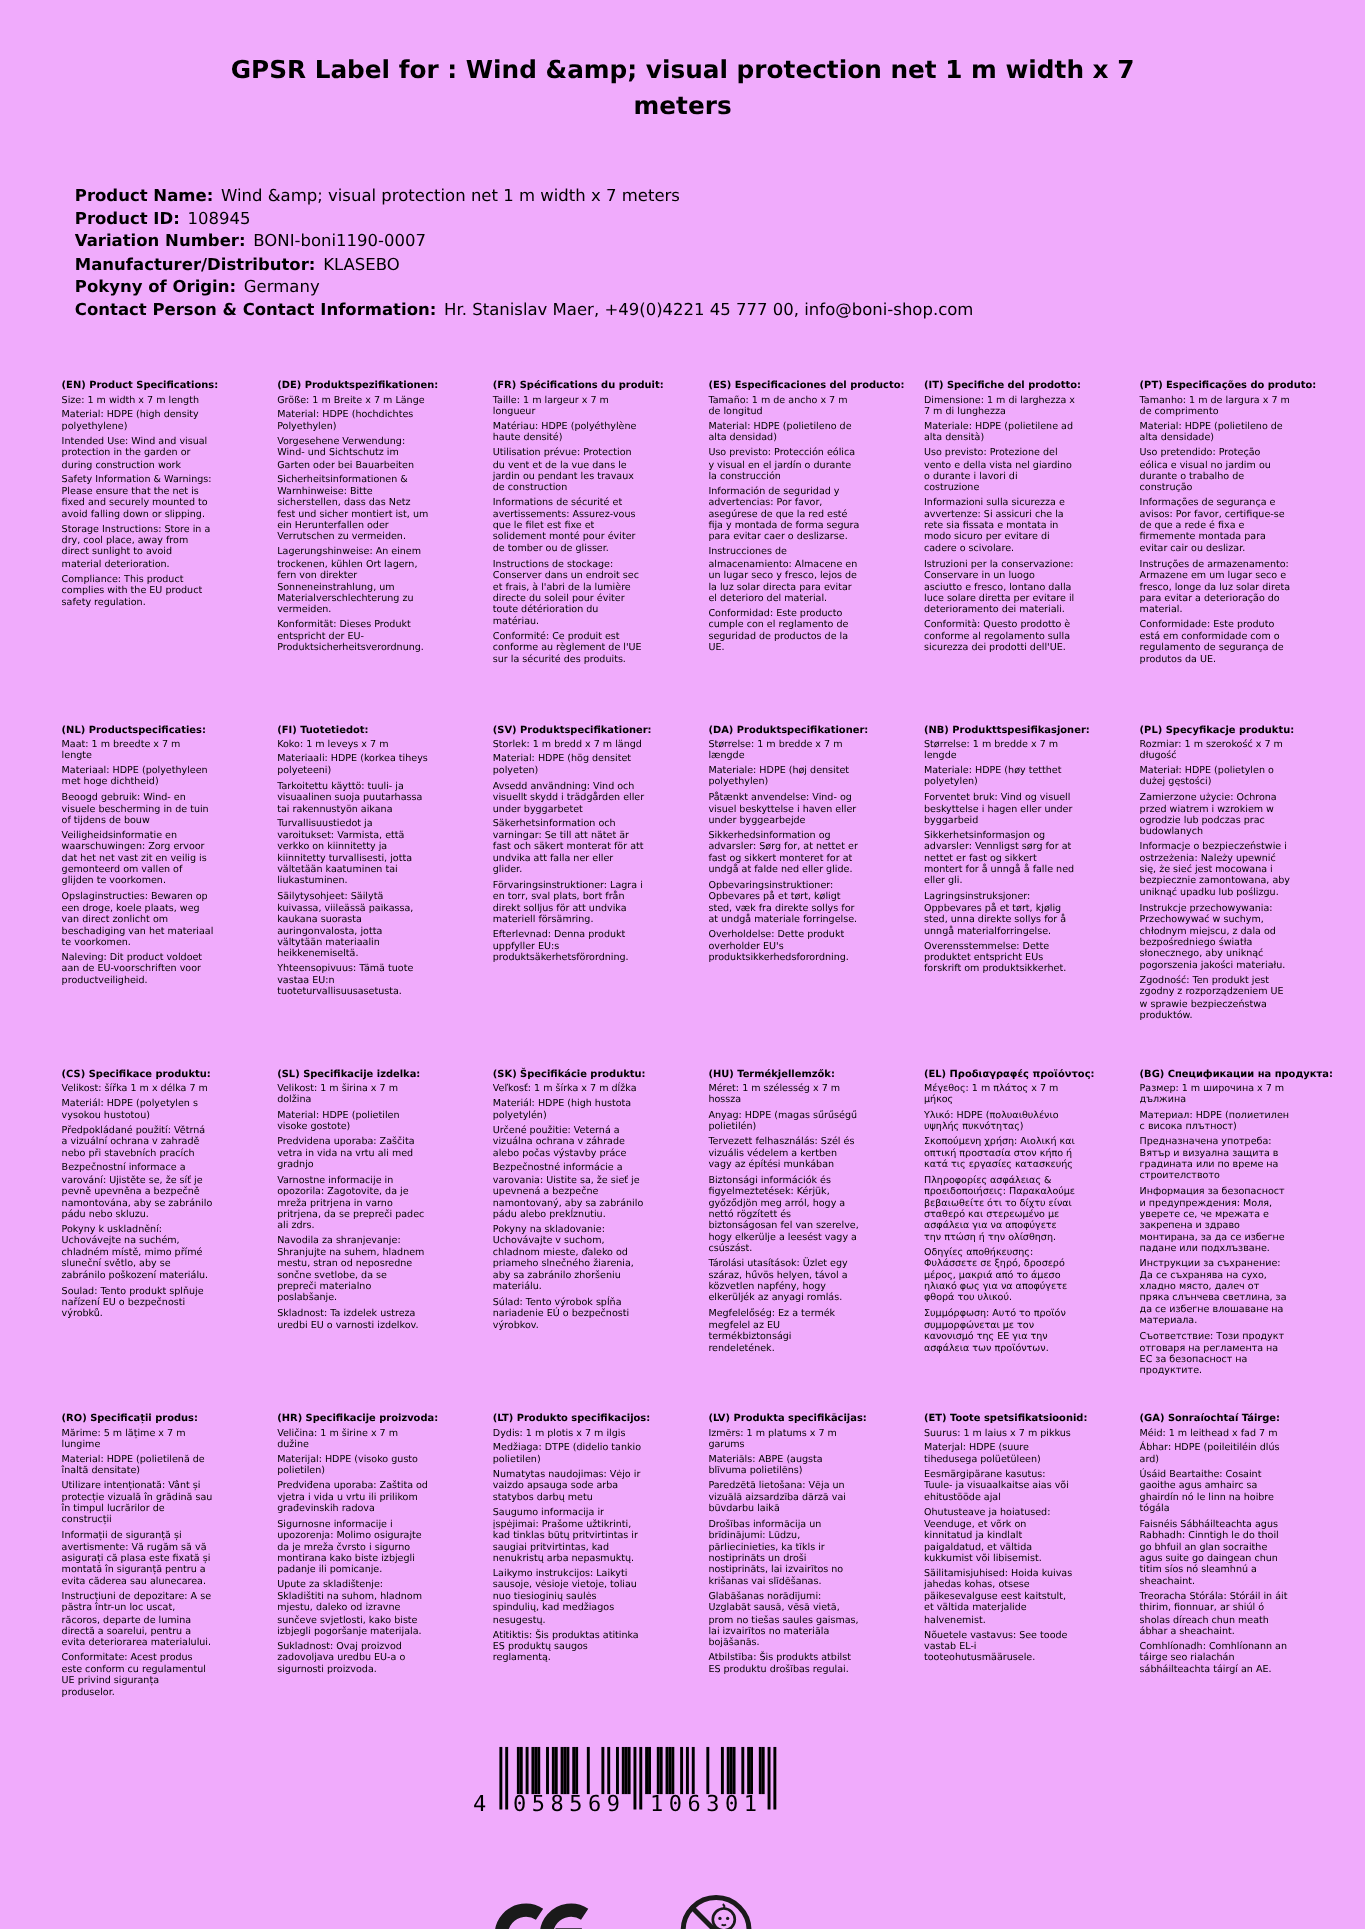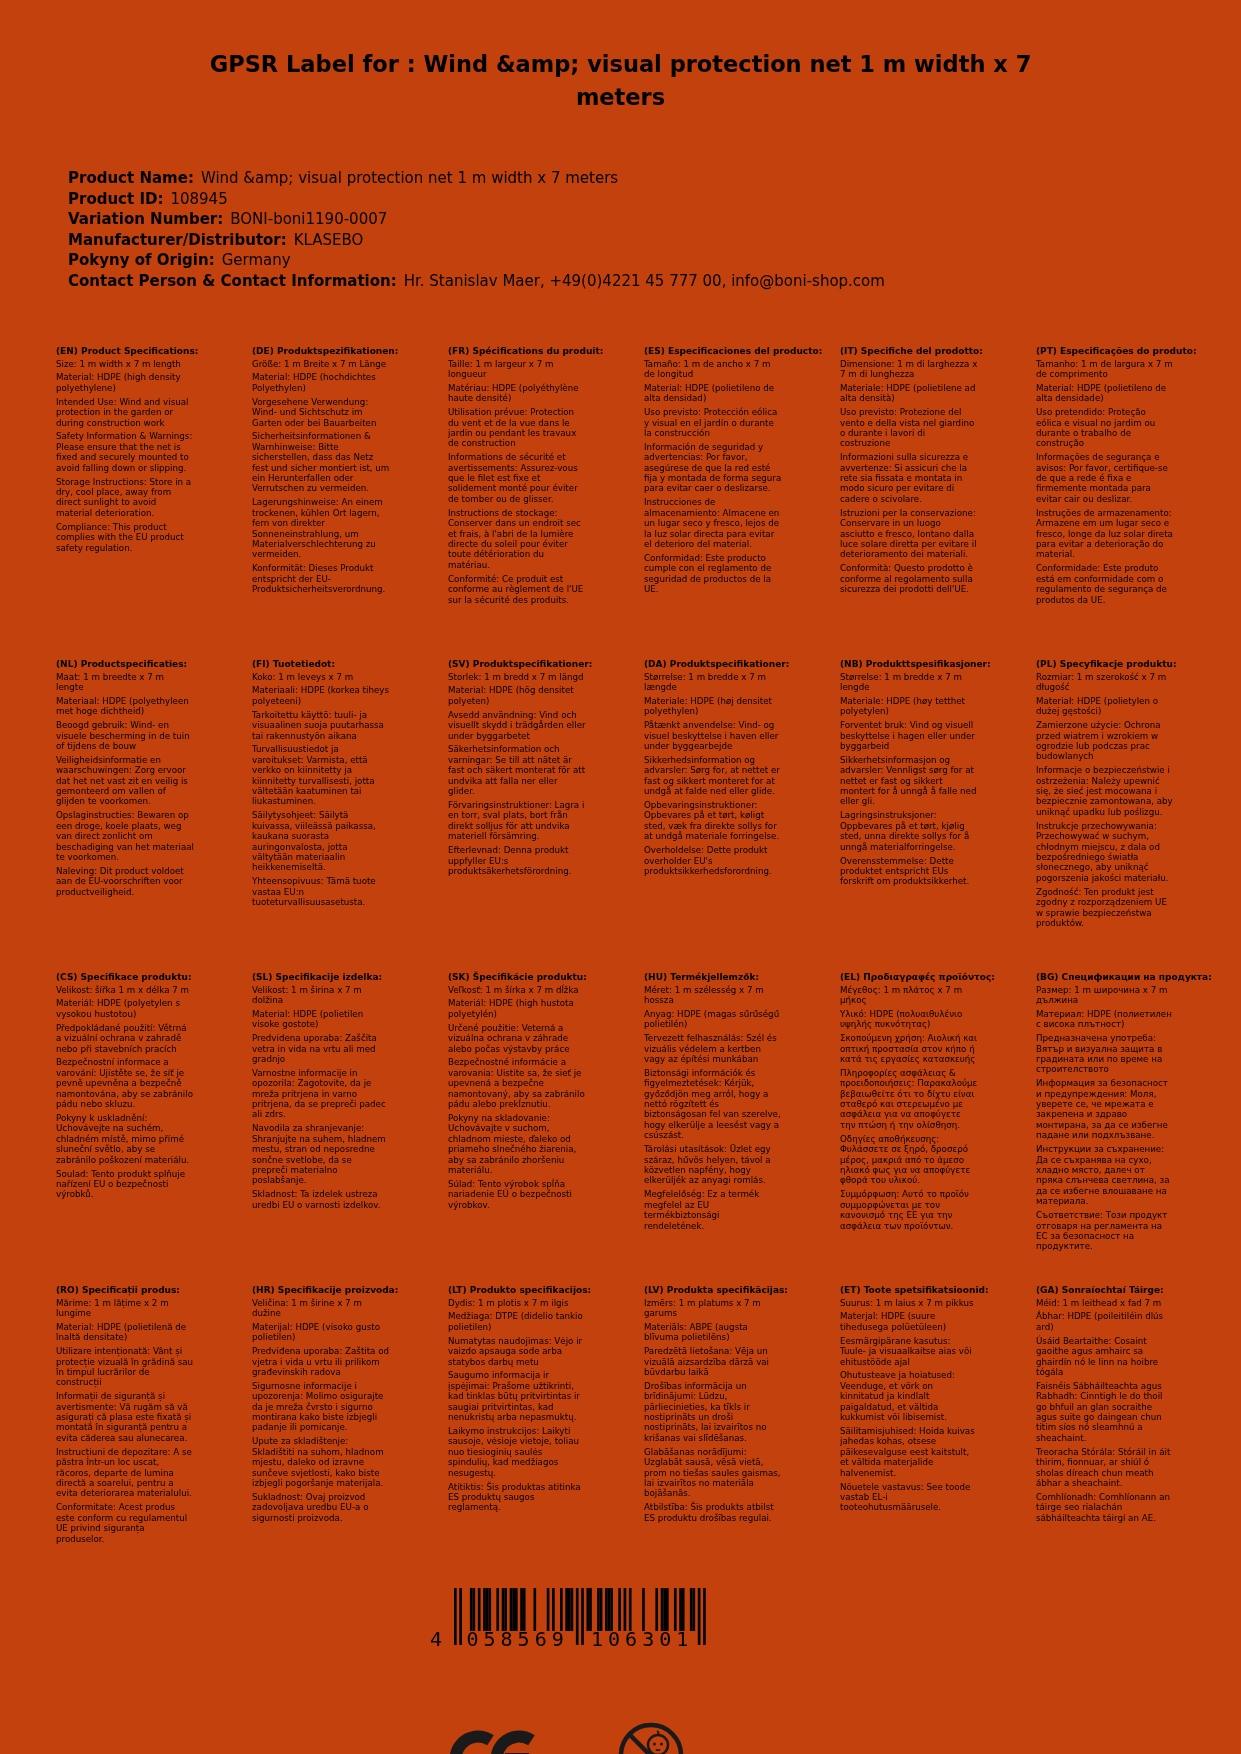--- a/index.html
+++ b/index.html
@@ -1,20 +1,20 @@
 <!DOCTYPE html>
 <html><head>
 <meta charset="utf-8">
 <style>
   html,body{margin:0;padding:0;background:#e8e8e8;}
   .page{
     position:relative;
     width:1241px;height:1754px;
     margin:0 auto;
-    background:#c2410c;
+    background:#f0abfc;
     color:#000;
     font-family:"DejaVu Sans","Liberation Sans",sans-serif;
     overflow:hidden;
   }
   .title{
     position:absolute;top:48px;left:0;right:0;
     margin:0 auto;max-width:880px;
     font-size:22.5px;font-weight:bold;line-height:1.45;
     text-align:center;
   }
@@ -221,21 +221,21 @@
         <h3 class="lang-header">(BG) Спецификации на продукта:</h3>
         <p>Размер: 1 m широчина x 7 m дължина</p>
         <p>Материал: HDPE (полиетилен с висока плътност)</p>
         <p>Предназначена употреба: Вятър и визуална защита в градината или по време на строителството</p>
         <p>Информация за безопасност и предупреждения: Моля, уверете се, че мрежата е закрепена и здраво монтирана, за да се избегне падане или подхлъзване.</p>
         <p>Инструкции за съхранение: Да се съхранява на сухо, хладно място, далеч от пряка слънчева светлина, за да се избегне влошаване на материала.</p>
         <p>Съответствие: Този продукт отговаря на регламента на ЕС за безопасност на продуктите.</p>
       </div>
       <div class="lang-block">
         <h3 class="lang-header">(RO) Specificații produs:</h3>
-        <p>Mărime: 1 m lățime x 2 m lungime</p>
+        <p>Mărime: 5 m lățime x 7 m lungime</p>
         <p>Material: HDPE (polietilenă de înaltă densitate)</p>
         <p>Utilizare intenționată: Vânt și protecție vizuală în grădină sau în timpul lucrărilor de construcții</p>
         <p>Informații de siguranță și avertismente: Vă rugăm să vă asigurați că plasa este fixată și montată în siguranță pentru a evita căderea sau alunecarea.</p>
         <p>Instrucțiuni de depozitare: A se păstra într-un loc uscat, răcoros, departe de lumina directă a soarelui, pentru a evita deteriorarea materialului.</p>
         <p>Conformitate: Acest produs este conform cu regulamentul UE privind siguranța produselor.</p>
       </div>
       <div class="lang-block">
         <h3 class="lang-header">(HR) Specifikacije proizvoda:</h3>
         <p>Veličina: 1 m širine x 7 m dužine</p>
         <p>Materijal: HDPE (visoko gusto polietilen)</p>

